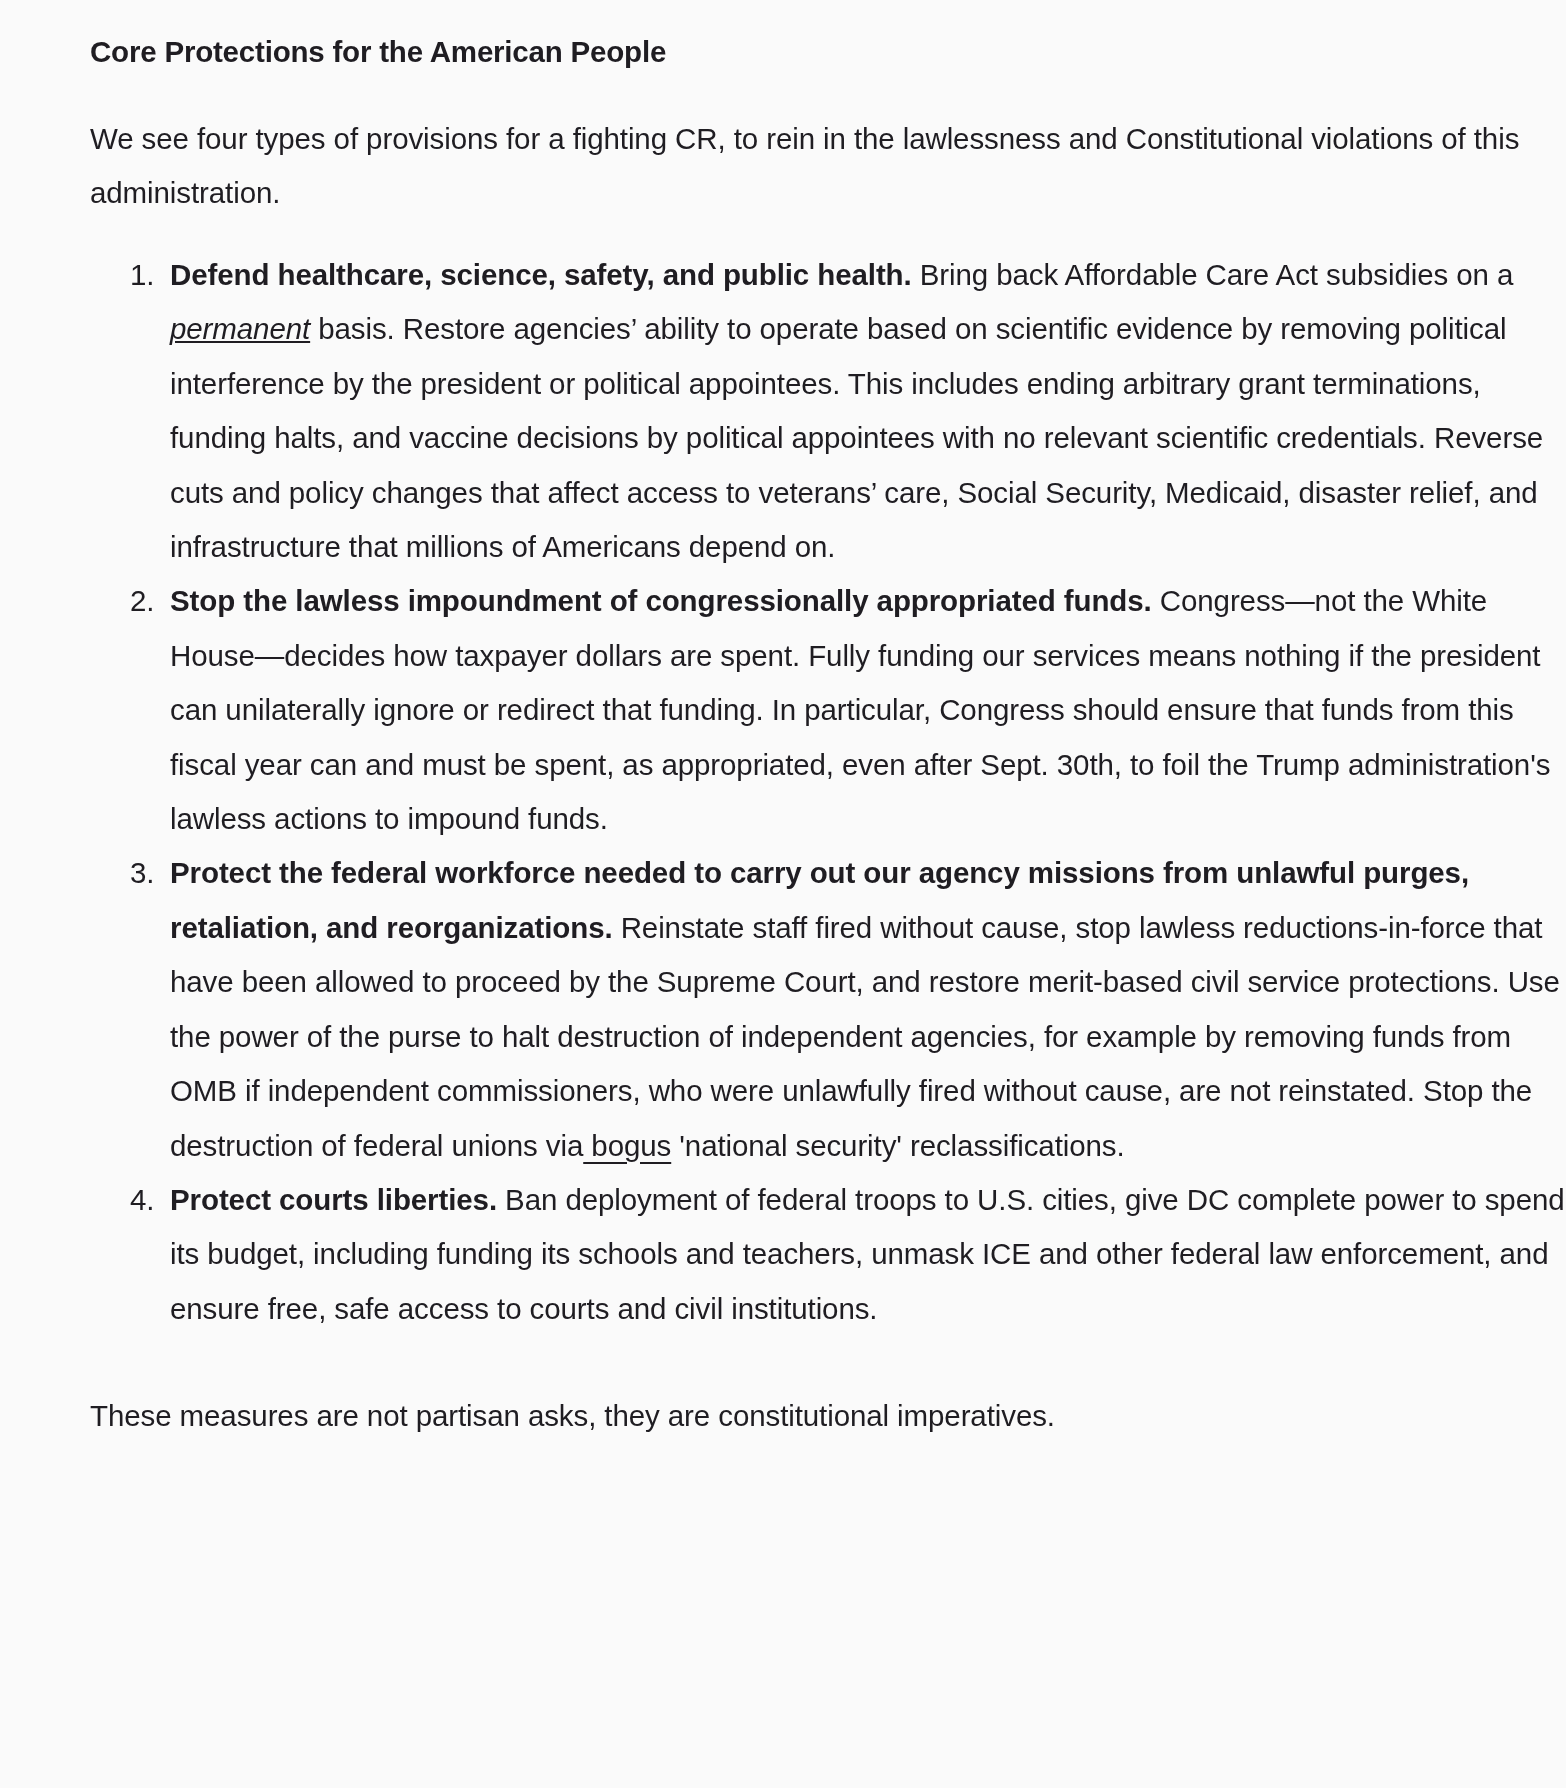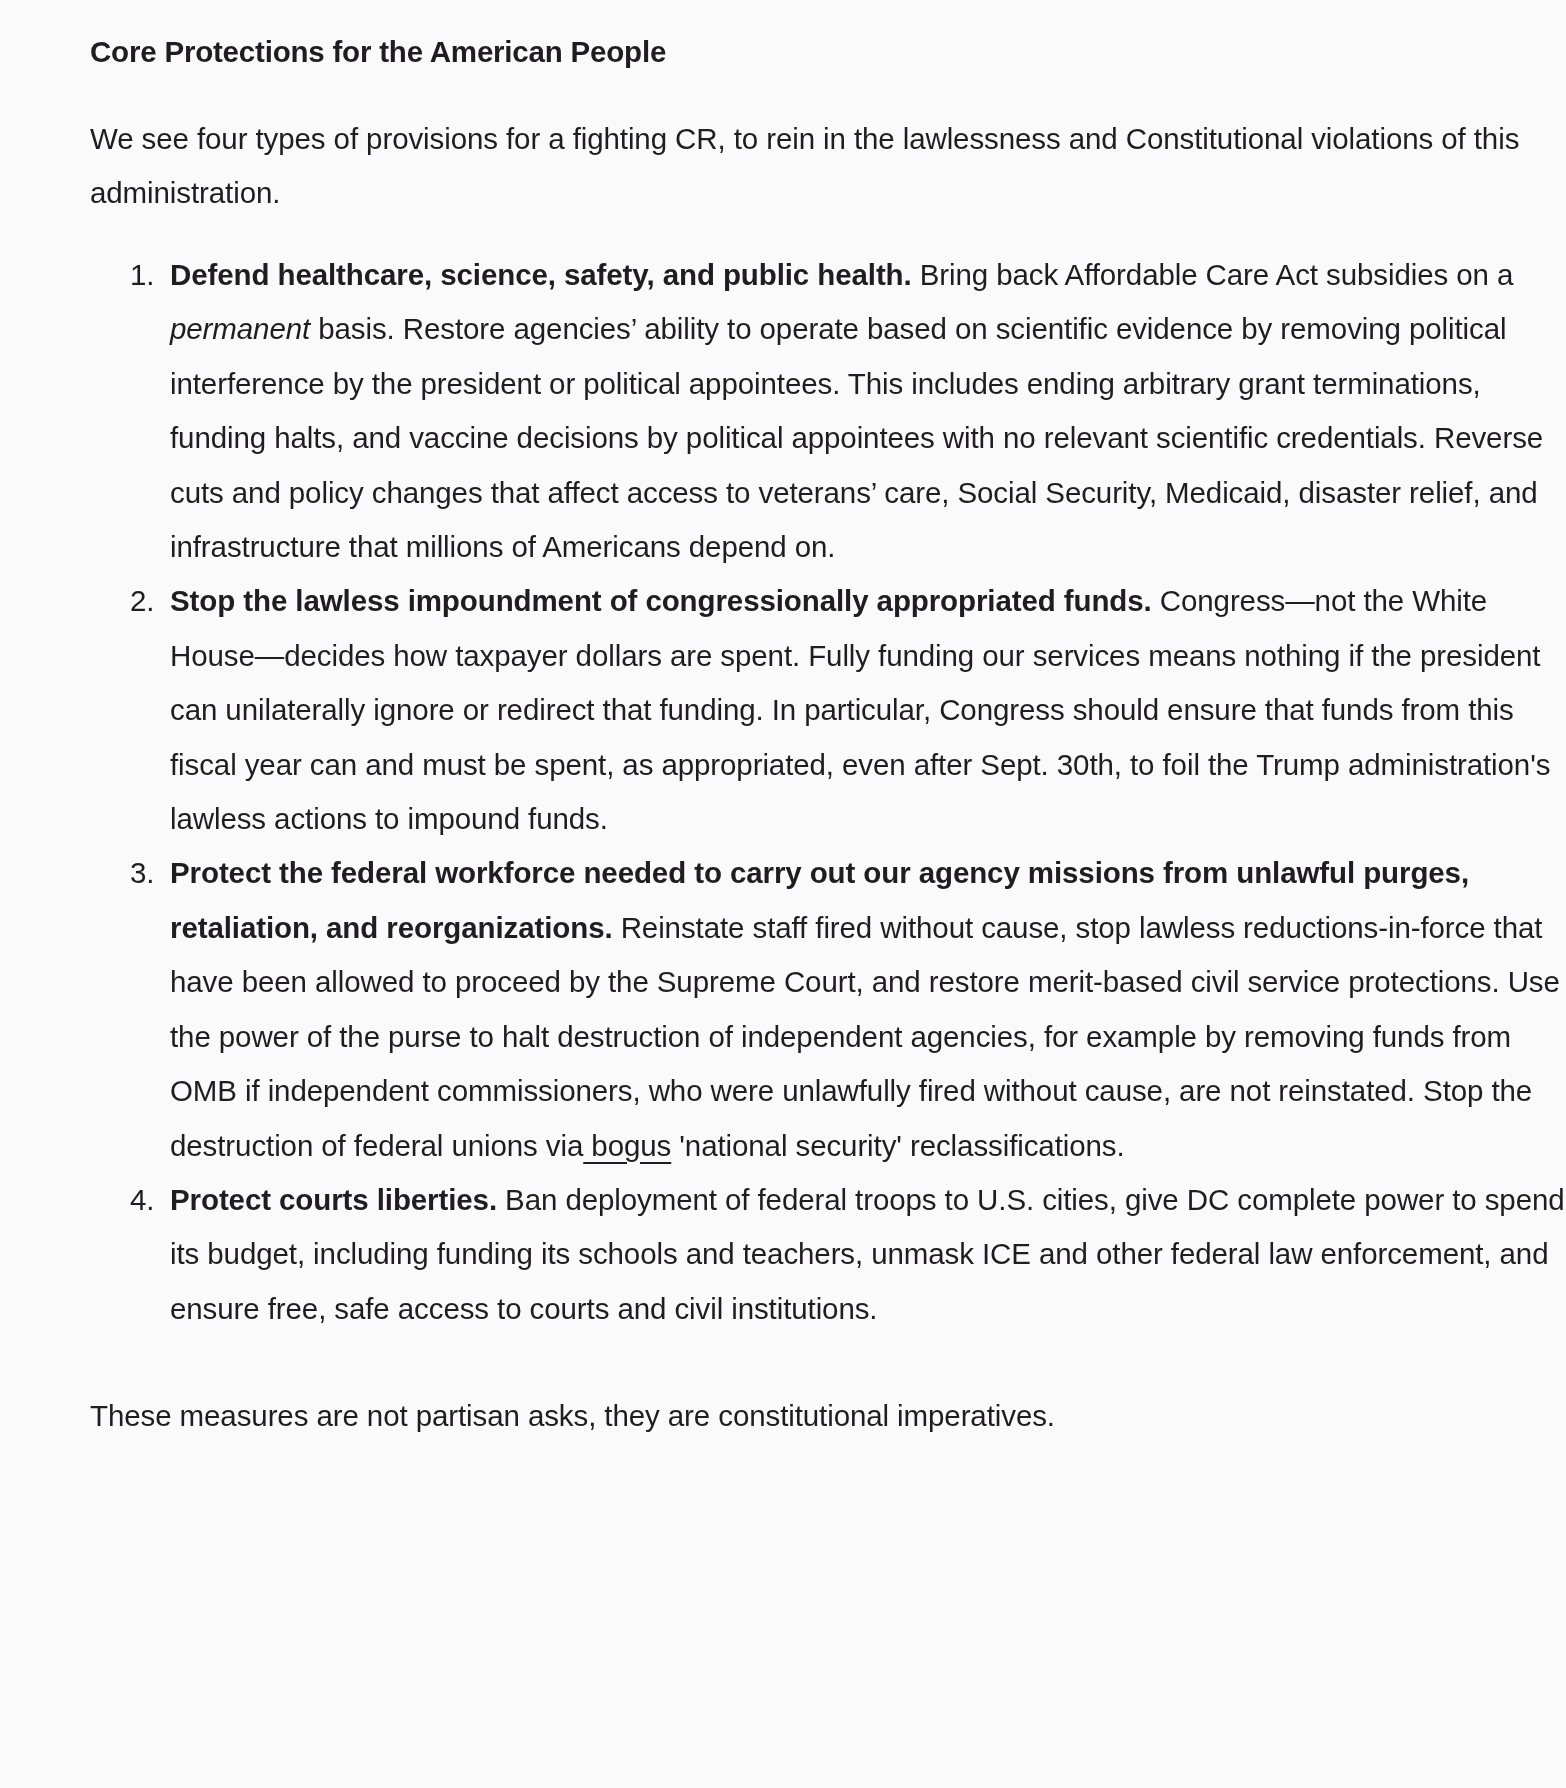--- a/index.html
+++ b/index.html
@@ -48,20 +48,21 @@
       position: absolute;
       left: -40px;
       top: 0;
     }
     .lead {
       font-weight: bold;
       margin-top: 48px;
     }
     .em {
       font-style: italic;
+      text-decoration: underline;
     }
     a.link {
       color: #1f1d22;
       text-decoration-thickness: 2px;
       text-underline-offset: 6px;
       white-space: pre;
     }
     .closing {
       font-size: 29.5px;
       line-height: 54px;

